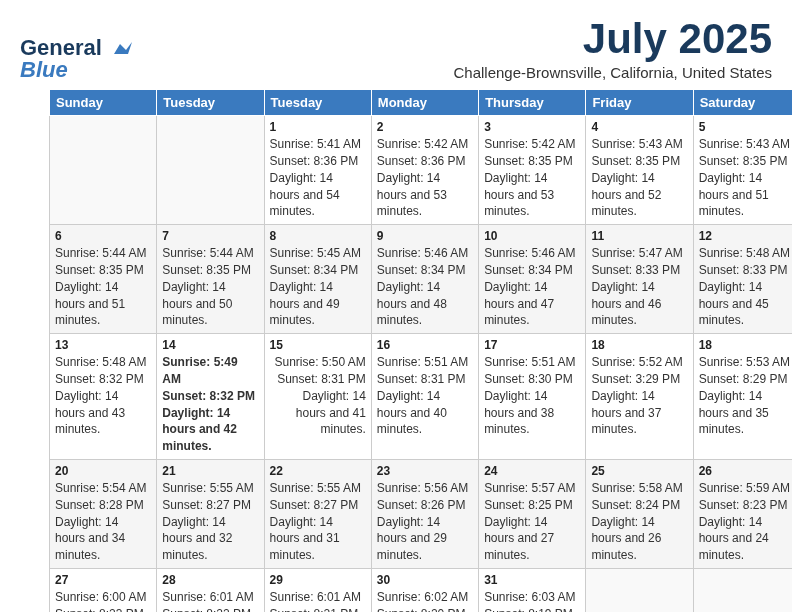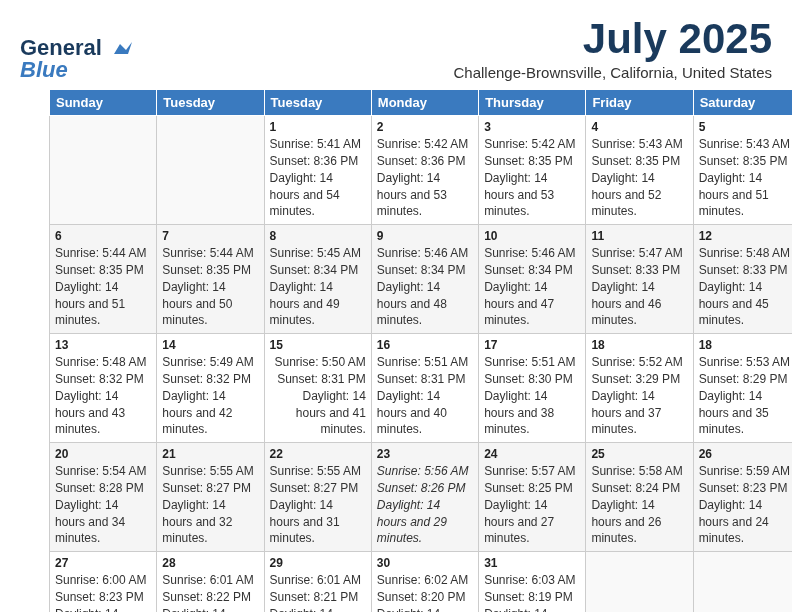--- a/index.html
+++ b/index.html
@@ -191,21 +191,21 @@
       </tr>
       <tr>
         <td>
           <span class="day-num">13</span>
           <div class="day-info" style="white-space: pre-line;">Sunrise: 5:48 AM
 Sunset: 8:32 PM
 Daylight: 14 hours and 43 minutes.</div>
         </td>
         <td>
           <span class="day-num">14</span>
-          <div class="day-info" style="white-space: pre-line;">Sunrise: 5:49 AM
+          <div class="day-info" style="white-space: pre-line; font-weight: bold;">Sunrise: 5:49 AM
 Sunset: 8:32 PM
 Daylight: 14 hours and 42 minutes.</div>
         </td>
         <td>
           <span class="day-num">15</span>
           <div class="day-info" style="white-space: pre-line; text-align: right;">Sunrise: 5:50 AM
 Sunset: 8:31 PM
 Daylight: 14 hours and 41 minutes.</div>
         </td>
         <td>
@@ -247,21 +247,21 @@
 Daylight: 14 hours and 32 minutes.</div>
         </td>
         <td>
           <span class="day-num">22</span>
           <div class="day-info" style="white-space: pre-line;">Sunrise: 5:55 AM
 Sunset: 8:27 PM
 Daylight: 14 hours and 31 minutes.</div>
         </td>
         <td>
           <span class="day-num">23</span>
-          <div class="day-info" style="white-space: pre-line; font-style: italic;">Sunrise: 5:56 AM
+          <div class="day-info" style="white-space: pre-line;">Sunrise: 5:56 AM
 Sunset: 8:26 PM
 Daylight: 14 hours and 29 minutes.</div>
         </td>
         <td>
           <span class="day-num">24</span>
           <div class="day-info" style="white-space: pre-line;">Sunrise: 5:57 AM
 Sunset: 8:25 PM
 Daylight: 14 hours and 27 minutes.</div>
         </td>
         <td>

